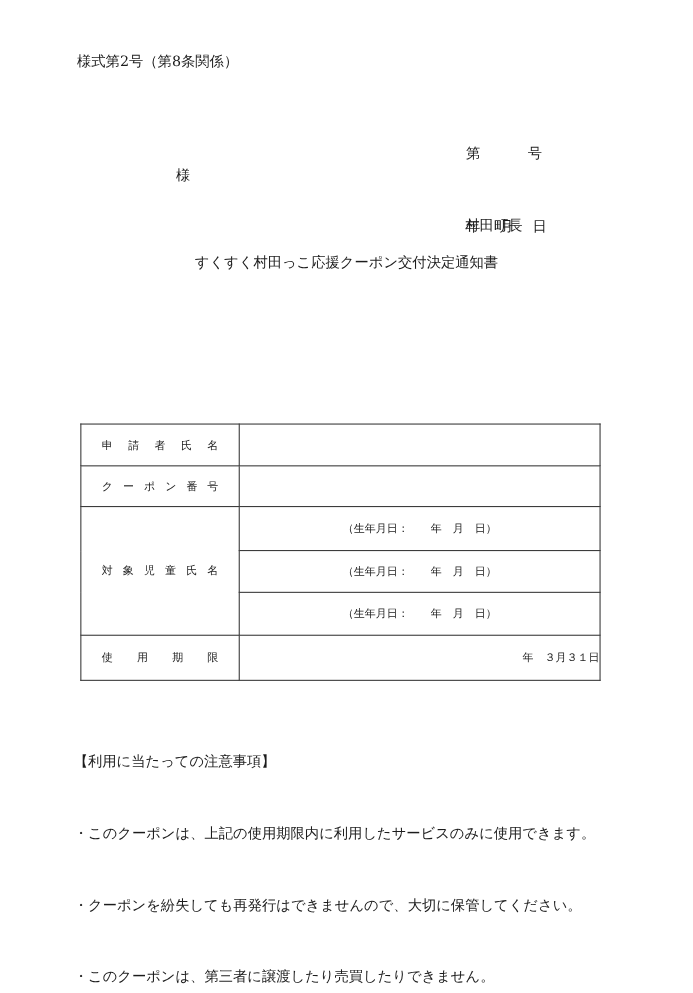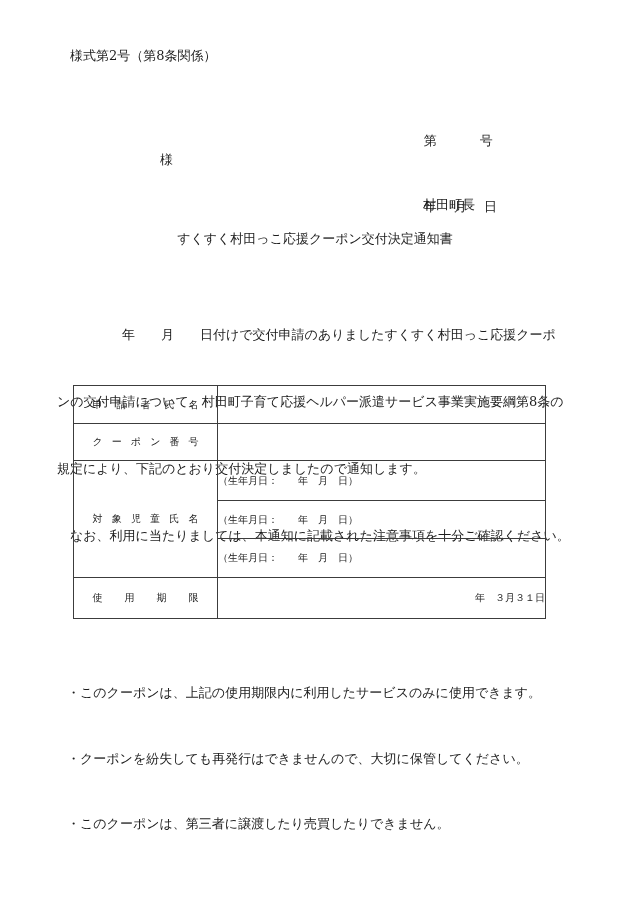--- a/index.html
+++ b/index.html
@@ -45,21 +45,21 @@
   }
   td.lbl { text-align: center; }
   td.lbl .just {
     display: inline-block;
     width: 106px;
     text-align: justify;
     text-align-last: justify;
     white-space: normal;
   }
   td.val { }
-  td.bd  { text-align: left; padding-right: 12px; white-space: pre; margin-top: 20px; }
+  td.bd  { text-align: center; padding-right: 12px; white-space: pre; margin-top: 20px; }
   td.exp { text-align: right; white-space: pre; }
 
   .notes { left: 67px; top: 639px; line-height: 21.7px; }
   .notes .nline { white-space: pre; }
 </style>
 </head>
 <body>
 
 <div class="page">
 
@@ -69,26 +69,20 @@
     <div>第　　　 号</div>
     <div>年　 月　 日</div>
   </div>
 
   <div class="abs addressee">様</div>
 
   <div class="abs sender">村田町長</div>
 
   <div class="abs doc-title">すくすく村田っこ応援クーポン交付決定通知書</div>
 
-  <div class="abs body-par">
-    <div class="bline">　　　　　年　　月　　日付けで交付申請のありましたすくすく村田っこ応援クーポ</div>
-    <div class="bline">ンの交付申請について、村田町子育て応援ヘルパー派遣サービス事業実施要綱第8条の</div>
-    <div class="bline">規定により、下記のとおり交付決定しましたので通知します。</div>
-    <div class="bline">　なお、利用に当たりましては、本通知に記載された注意事項を十分ご確認ください。</div>
-  </div>
 
   <table class="doc-table">
     <colgroup>
       <col style="width:144px">
       <col style="width:328px">
     </colgroup>
     <tbody>
       <tr style="height:38px">
         <td class="lbl">
           <span class="just">申請者氏名</span>
@@ -116,20 +110,21 @@
       <tr style="height:41px">
         <td class="lbl">
           <span class="just">使用期限</span>
         </td>
         <td class="exp">年　３月３１日</td>
       </tr>
     </tbody>
   </table>
 
   <div class="abs notes">
+    <div class="nline">【利用に当たっての注意事項】</div>
     <div class="nline">・このクーポンは、上記の使用期限内に利用したサービスのみに使用できます。</div>
     <div class="nline">・クーポンを紛失しても再発行はできませんので、大切に保管してください。</div>
     <div class="nline">・このクーポンは、第三者に譲渡したり売買したりできません。</div>
     
     
     
     
   </div>
 
 </div>

